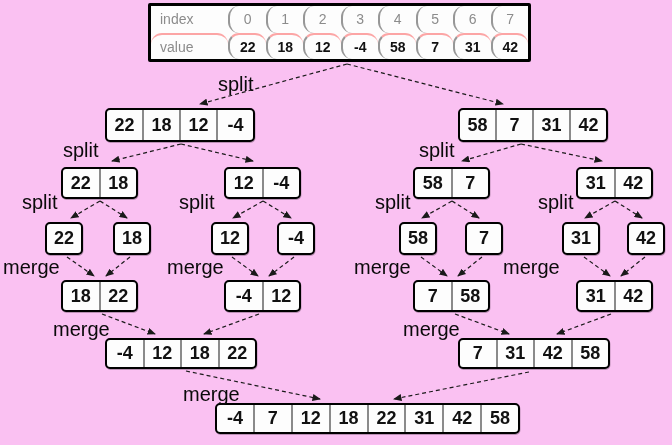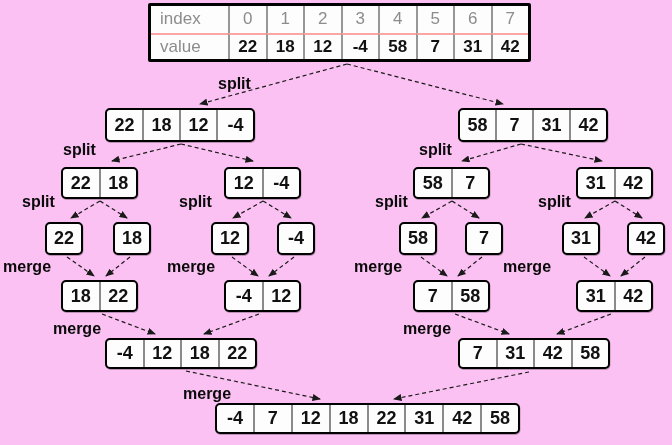--- a/index.html
+++ b/index.html
@@ -13,21 +13,21 @@
   svg.arrows{position:absolute;left:0;top:0;z-index:1;}
   
   .idx-table{
     position:absolute;z-index:2;
     display:grid;box-sizing:border-box;
     background:#fdfdfd;
     border:3px solid #000;border-radius:2px;
   }
   .idx-table .cell{
     display:flex;align-items:center;justify-content:center;
-    font-size:17px;box-sizing:border-box;
+    font-size:14px;box-sizing:border-box;border-radius:11px;
   }
   .idx-table .rowlabel{justify-content:flex-start;padding-left:9px;color:#8c8c8c;font-weight:400;}
   .idx-table .idx{color:#8c8c8c;font-weight:400;}
   .idx-table .val{color:#111;font-weight:700;}
   .idx-table .bl{border-left:2px solid #979797;}
   .idx-table .bt{border-top:2px solid #fca5a5;}
   
   .node{
     position:absolute;z-index:2;
     display:flex;align-items:stretch;box-sizing:border-box;
@@ -36,21 +36,21 @@
     box-shadow:0.5px 1px 0 rgba(0,0,0,0.25);
   }
   .node .ncell{
     flex:1;display:flex;align-items:center;justify-content:center;
     font-size:18px;font-weight:700;color:#111;
   }
   .node .ncell + .ncell{border-left:2px solid #8a8a8a;}
   
   .step-label{
     position:absolute;z-index:2;
-    font-size:16px;font-weight:700;color:#0a0a0a;line-height:18px;
+    font-size:20px;font-weight:400;color:#0a0a0a;line-height:18px;
     white-space:nowrap;
   }
 </style>
 </head>
 <body>
 
 <div class="canvas" id="canvas">
   <svg class="arrows" width="672" height="445" viewBox="0 0 672 445">
     <defs>
       <marker id="ah" markerWidth="9" markerHeight="7" refX="7.5" refY="3.5" orient="auto" markerUnits="userSpaceOnUse">

